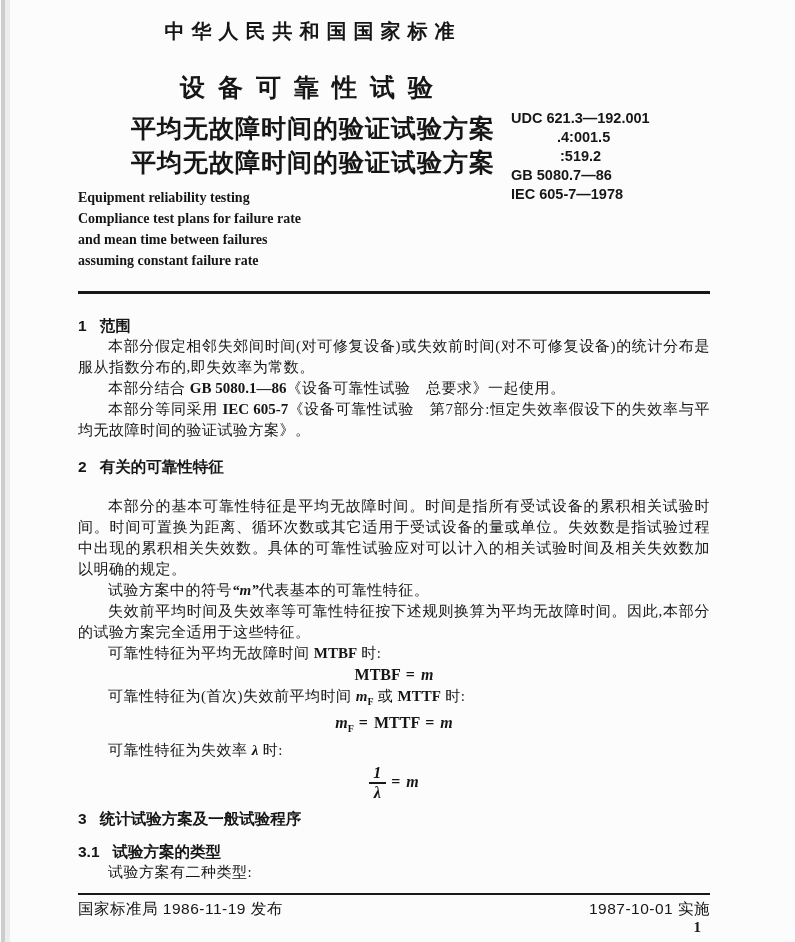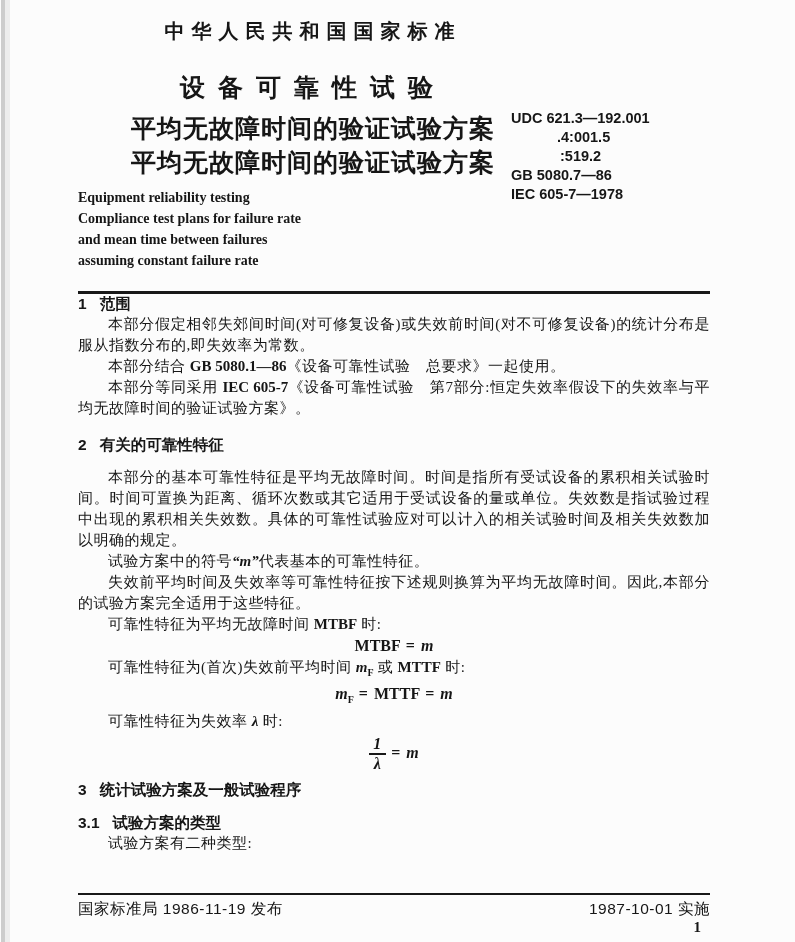--- a/index.html
+++ b/index.html
@@ -41,26 +41,26 @@
 
   .rule-thick { margin:20px 0 0 78px; width:632px; height:3px; background:#181818; }
 
   
   .content { margin-left:78px; width:632px; }
   .sec-h {
     font-family:"Liberation Sans", sans-serif; font-weight:bold;
     font-size:15.5px; line-height:20px;
   }
   .sec-h .sec-num { display:inline-block; margin-right:13px; }
-  .h-scope     { }
+  .h-scope     { margin-top:22px; }
   .h-charact   { margin-top:16px; }
   .h-plans     { margin-top:8px;  }
   .h-plantypes { margin-top:13px; }
   .paras { }
-  .paras-tight { margin-top:12px; }
+  .paras-tight { margin-top:19px; }
   p.body-p {
     font-size:15px; line-height:21px; text-align:justify;
     text-indent:2em; letter-spacing:0.5px;
   }
   .ref { font-family:"Liberation Serif", serif; font-weight:bold; letter-spacing:0; }
   .var { font-family:"Liberation Serif", serif; font-weight:bold; font-style:italic; letter-spacing:0; }
   sub.var-sub { font-family:"Liberation Serif", serif; font-weight:bold;
     font-size:10px; letter-spacing:0; }
 
   .formula {

